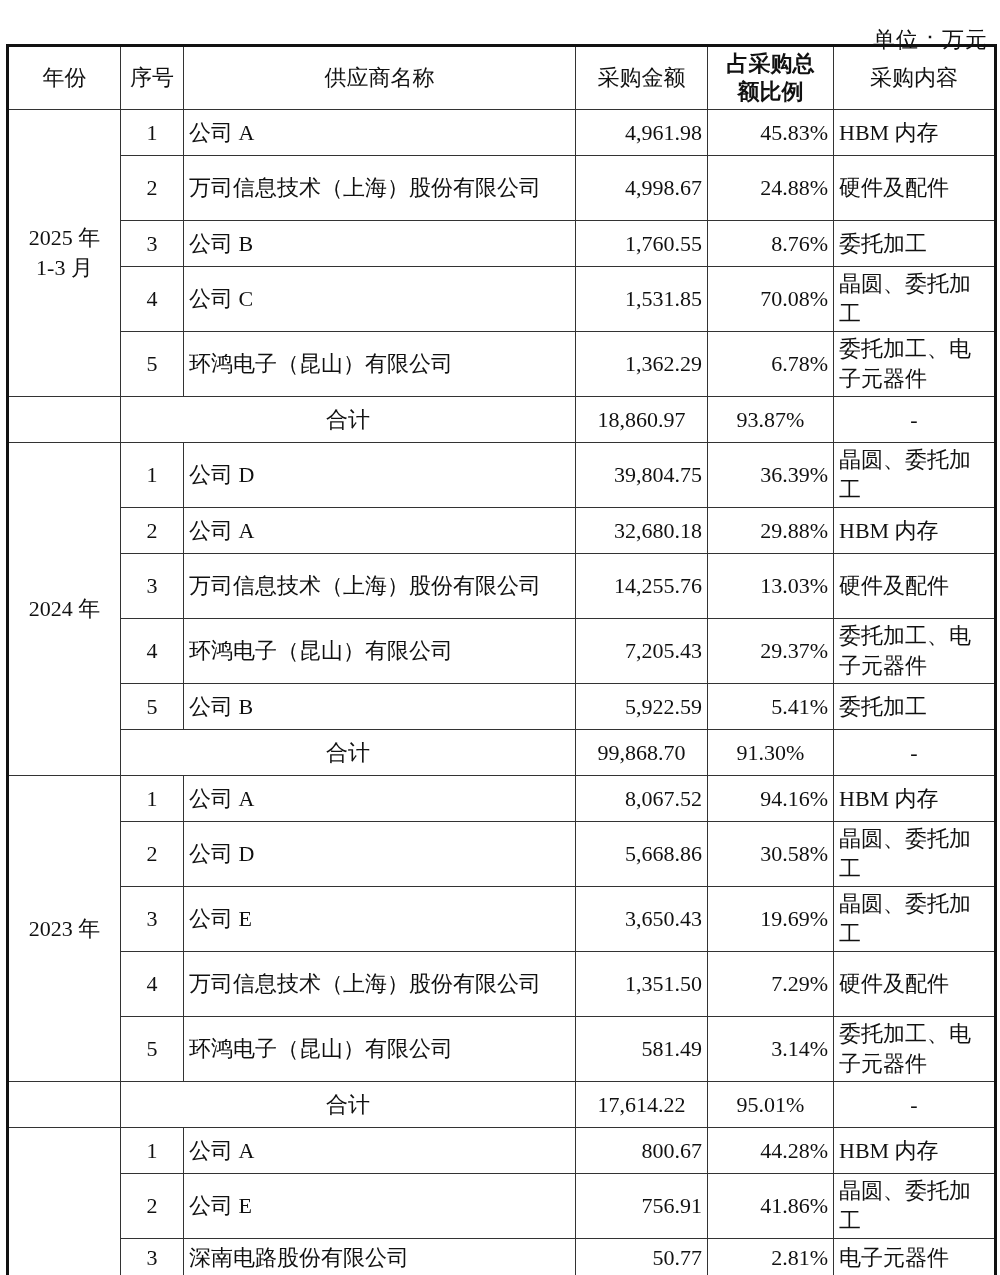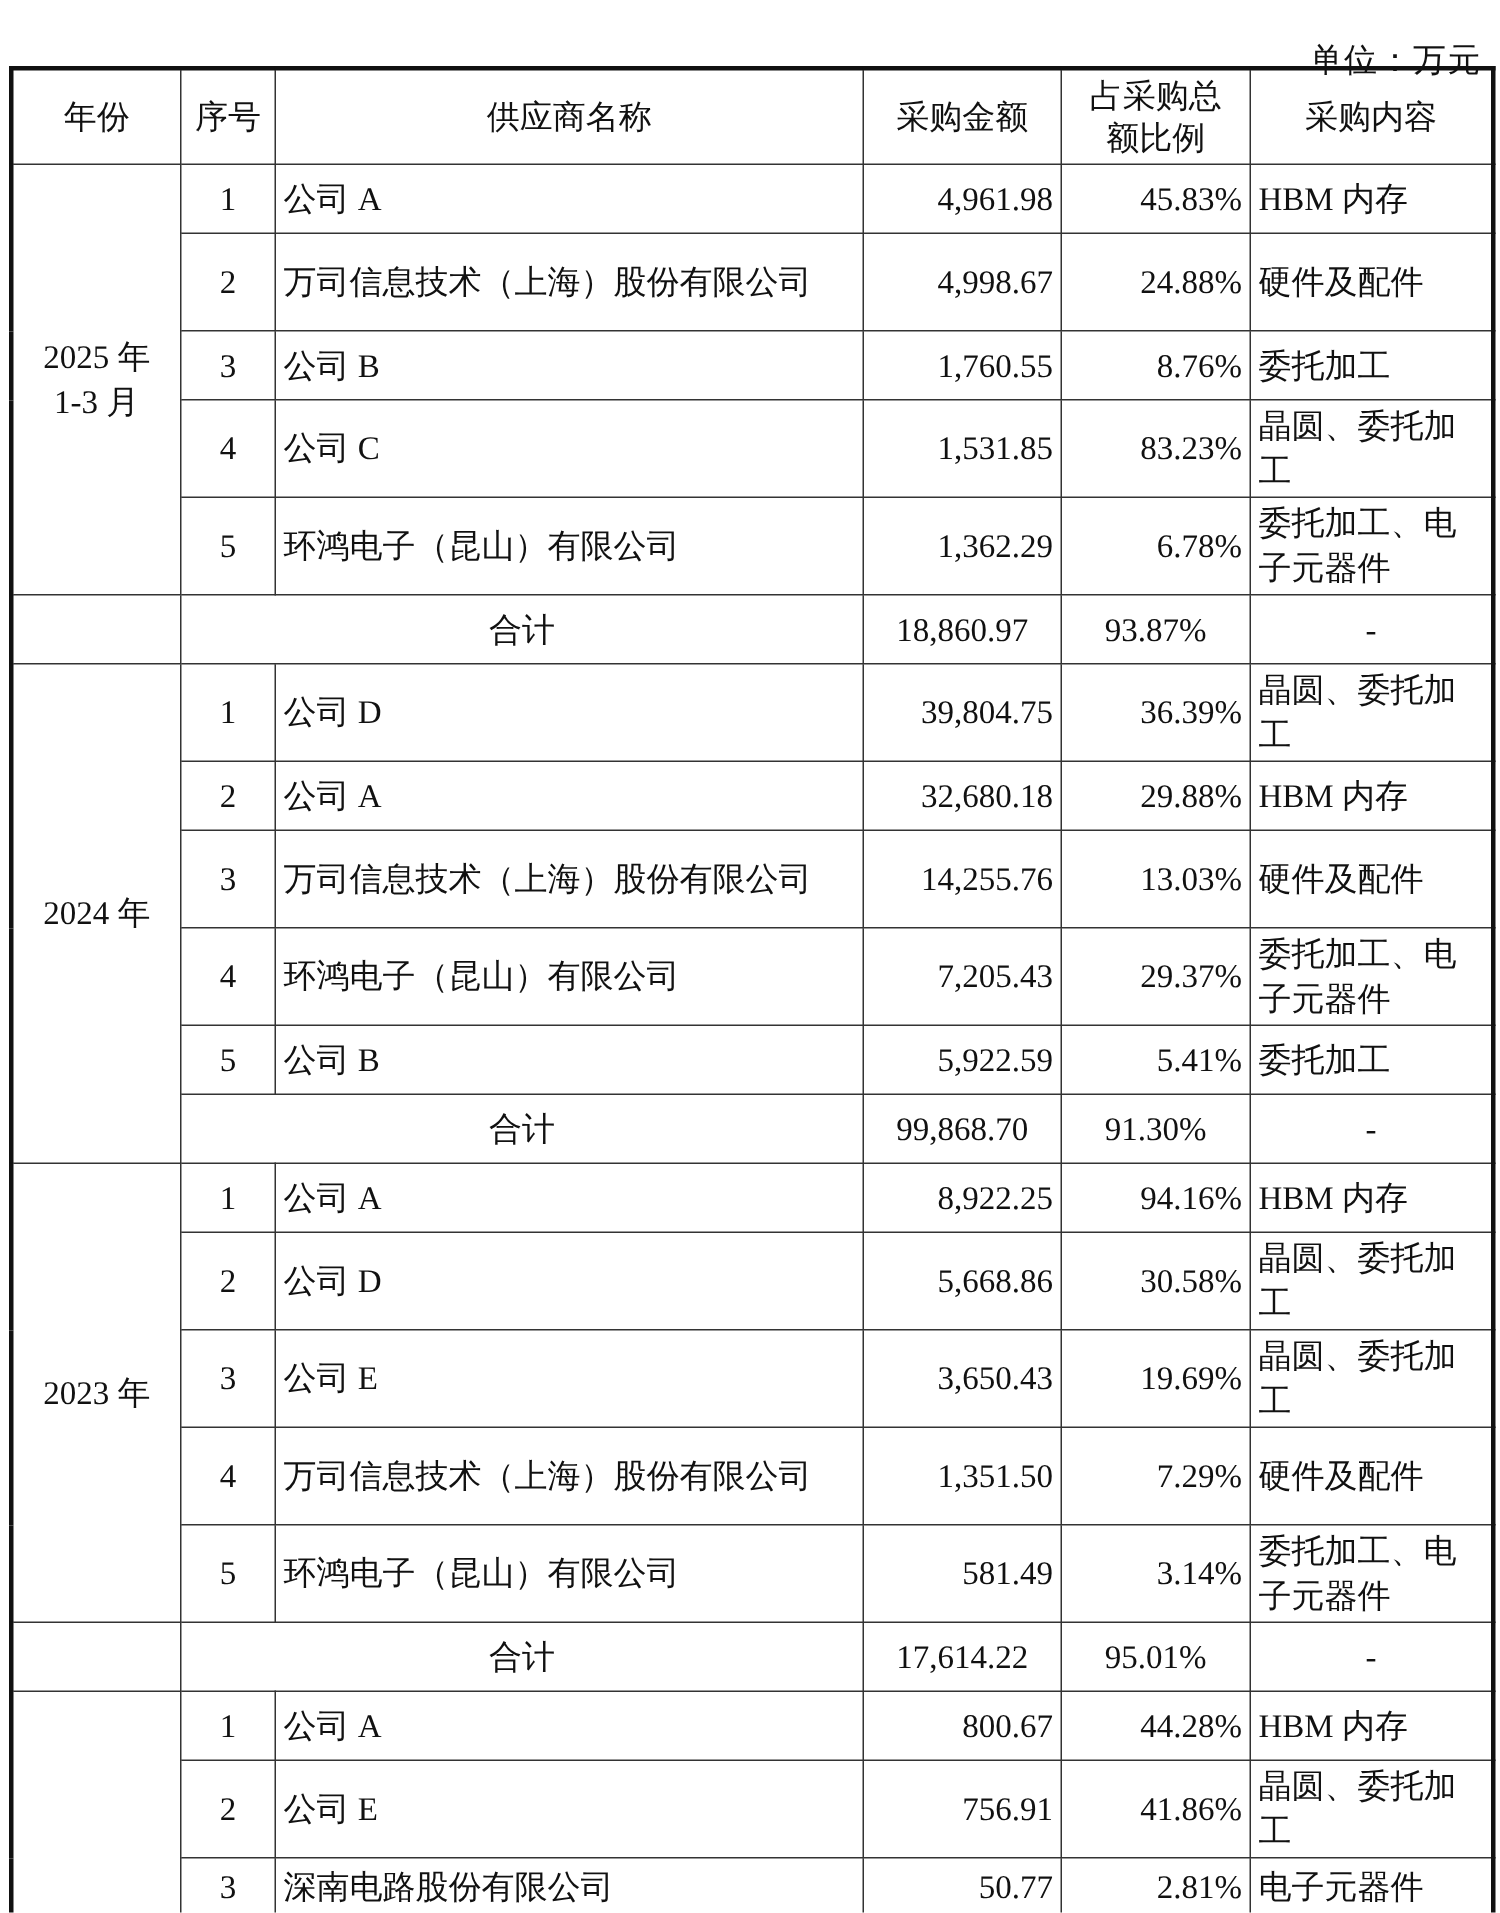--- a/index.html
+++ b/index.html
@@ -37,21 +37,21 @@
     <col style="width:132px">
       <col style="width:126px">
       <col style="width:162px">
   </colgroup>
   <thead>
     <tr>
       <th>年份</th>
       <th>序号</th>
       <th>供应商名称</th>
       <th>采购金额</th>
-      <th style="line-height:28px;"><span style="display:inline-block;width:104px;">占采购总额比例</span></th>
+      <th style="line-height:28px;font-weight:bold;"><span style="display:inline-block;width:104px;">占采购总额比例</span></th>
       <th>采购内容</th>
     </tr>
   </thead>
   <tbody>
 
     <tr class="h47">
       <td class="c-year" rowspan="5" style="padding:0 18px;">2025 年 1-3 月</td>
       <td class="c-idx">1</td>
       <td class="c-name">公司 A</td>
       <td class="c-amt">4,961.98</td>
@@ -69,21 +69,21 @@
       <td class="c-idx">3</td>
       <td class="c-name">公司 B</td>
       <td class="c-amt">1,760.55</td>
       <td class="c-pct">8.76%</td>
       <td class="c-cont">委托加工</td>
     </tr>
     <tr class="h66">
       <td class="c-idx">4</td>
       <td class="c-name">公司 C</td>
       <td class="c-amt">1,531.85</td>
-      <td class="c-pct">83.23%</td>
+      <td class="c-pct">70.08%</td>
       <td class="c-cont">晶圆、委托加工</td>
     </tr>
     <tr class="h66">
       <td class="c-idx">5</td>
       <td class="c-name">环鸿电子（昆山）有限公司</td>
       <td class="c-amt">1,362.29</td>
       <td class="c-pct">6.78%</td>
       <td class="c-cont">委托加工、电子元器件</td>
     </tr>
     <tr class="h47 total">
@@ -134,21 +134,21 @@
       <td class="c-label" colspan="2">合计</td>
       <td class="c-amt">99,868.70</td>
       <td class="c-pct">91.30%</td>
       <td class="c-cont">-</td>
     </tr>
 
     <tr class="h47">
       <td class="c-year" rowspan="5">2023 年</td>
       <td class="c-idx">1</td>
       <td class="c-name">公司 A</td>
-      <td class="c-amt">8,922.25</td>
+      <td class="c-amt">8,067.52</td>
       <td class="c-pct">94.16%</td>
       <td class="c-cont">HBM 内存</td>
     </tr>
     <tr class="h66">
       <td class="c-idx">2</td>
       <td class="c-name">公司 D</td>
       <td class="c-amt">5,668.86</td>
       <td class="c-pct">30.58%</td>
       <td class="c-cont">晶圆、委托加工</td>
     </tr>

